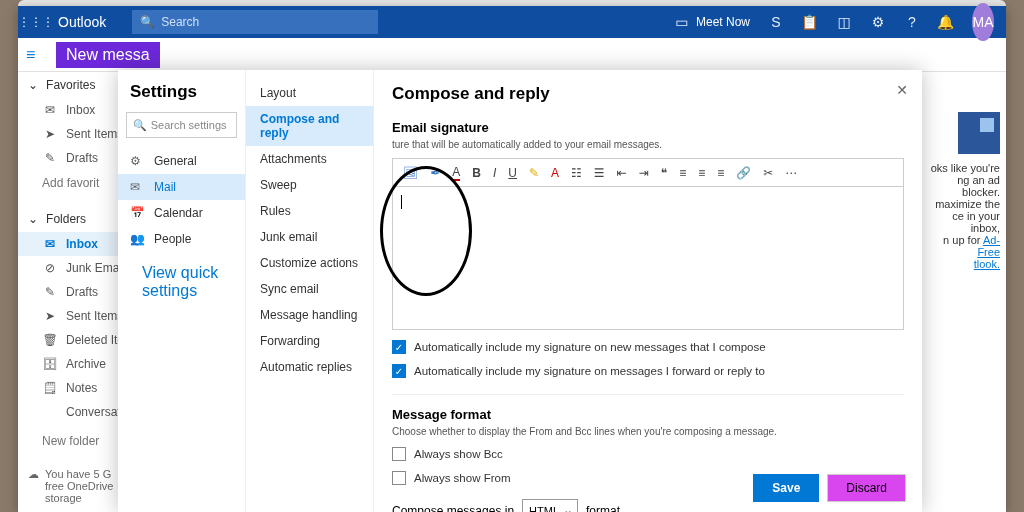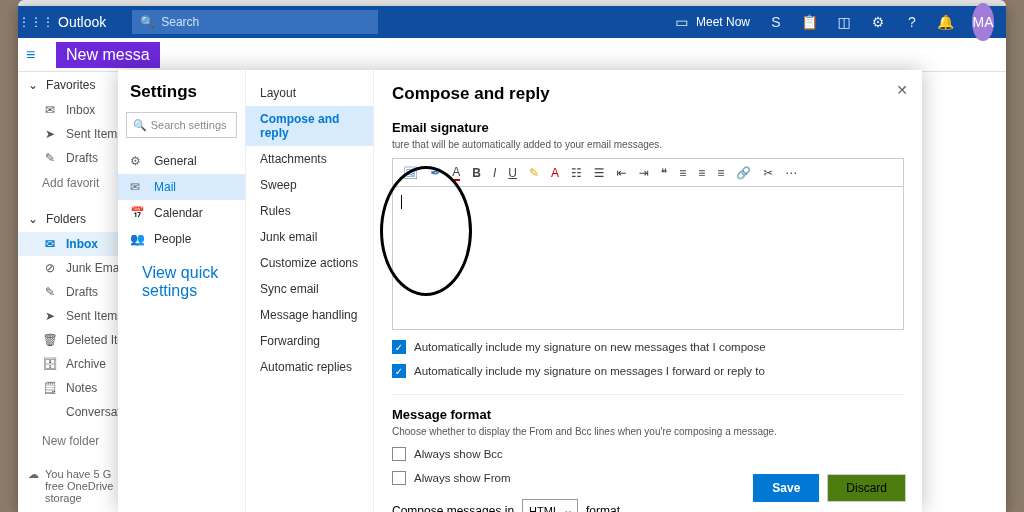--- a/index.html
+++ b/index.html
@@ -52,21 +52,21 @@
 .editor-body { border:1px solid #ccc; height:144px; padding:8px; }
 .cursor { display:inline-block; width:1px; height:14px; background:#000; }
 .chk-row { display:flex; align-items:center; gap:8px; font-size:11.5px; margin-top:10px; color:#333; }
 .chk { width:14px; height:14px; background:#0078d4; color:#fff; font-size:10px; display:flex; align-items:center; justify-content:center; }
 .chk-empty { width:14px; height:14px; border:1px solid #888; }
 hr.sep { border:none; border-top:1px solid #eee; margin:16px 0 12px; }
 .fmt-row { display:flex; align-items:center; gap:8px; font-size:12px; margin-top:8px; }
 .sel { border:1px solid #999; height:24px; font-size:11px; padding:0 18px 0 6px; display:flex; align-items:center; position:relative; background:#fff; }
 .sel::after { content:"⌄"; position:absolute; right:4px; top:3px; font-size:12px; color:#666; }
 .buttons { position:absolute; bottom:10px; right:16px; display:flex; gap:8px; }
-.btn { height:28px; padding:0 18px; font-size:12px; border:1px solid #ccc; background:#4d7c0f; display:flex; align-items:center; }
+.btn { height:28px; padding:0 18px; font-size:12px; border:1px solid #ccc; background:#d946ef; display:flex; align-items:center; }
 .btn.primary { background:#0078d4; color:#fff; border-color:#0078d4; font-weight:600; }
 
 
 .magnifier { position:absolute; left:6px; top:96px; width:92px; height:130px; border:3px solid #000; border-radius:50%; pointer-events:none; }
 </style>
 </head>
 <body>
 
 <div class="mac-chrome"></div>
 <div class="app">
@@ -156,20 +156,29 @@
       <div class="nav-link" style="margin-top:4px;">New folder</div>
 
       <div class="nav-foot">
         <span>☁</span>
         <span style="white-space:pre-line;">You have 5 G
 free OneDrive
 storage</span>
       </div>
     </div>
 
+    <div class="bg-right">
+      <div class="bigicon"></div>
+      <div>oks like you're</div>
+      <div>ng an ad blocker.</div>
+      <div>maximize the</div>
+      <div>ce in your inbox,</div>
+      <div><span>n up for </span><a>Ad-Free</a></div>
+      <div><a>tlook.</a></div>
+    </div>
 
     <div class="modal">
       <div class="scol1">
         <h2>Settings</h2>
         <div class="ssearch">
           <span style="margin-right:4px;">🔍</span>
           <span>Search settings</span>
         </div>
         <div class="srow">
             <span class="ic">⚙</span>

